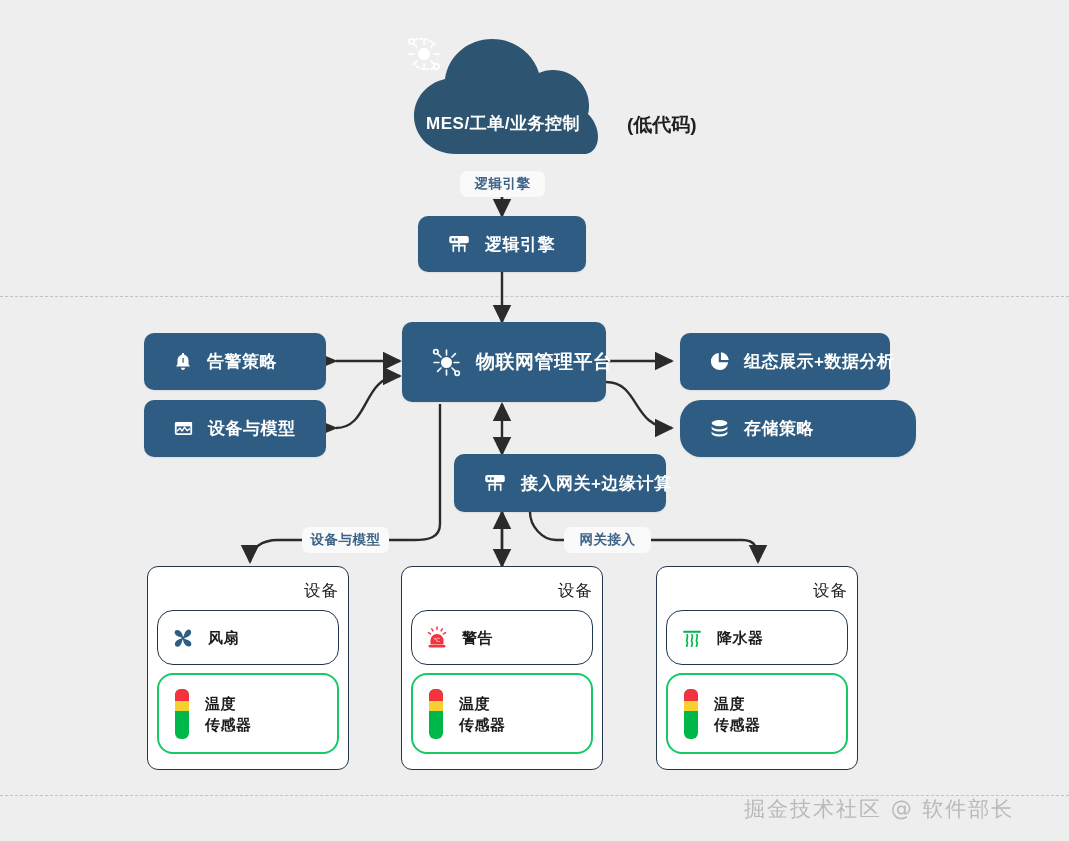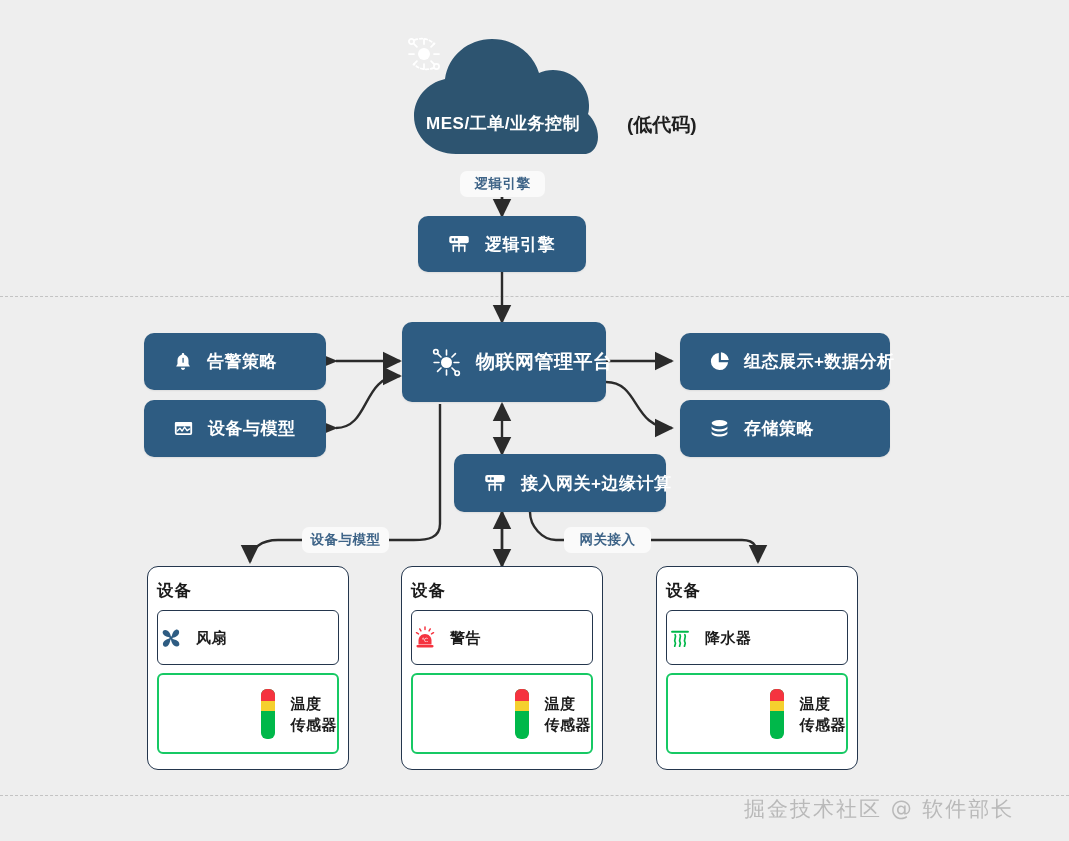--- a/index.html
+++ b/index.html
@@ -99,44 +99,43 @@
     position: absolute;
     box-sizing: border-box;
     width: 202px;
     height: 204px;
     background: #ffffff;
     border: 1.6px solid #24364d;
     border-radius: 11px;
     padding: 8px 9px 9px 9px;
   }
   .devcard .dev-title {
-    text-align: left;
+    text-align: right;
     font-size: 16.5px;
-    font-weight: 700;
+    font-weight: 400;
     color: #1b1b1b;
     line-height: 30px;
     letter-spacing: 1px;
   }
   .dev-item {
     box-sizing: border-box;
     height: 55px;
     background: #fff;
     border: 1.4px solid #24364d;
-    border-radius: 6px;
+    border-radius: 16px;
     display: flex;
     align-items: center;
     gap: 12px;
-    padding: 0 0;
+    padding: 0 12px;
     margin-top: 5px;
   }
   .dev-item.sensor {
     height: 81px;
     border: 2.2px solid #17c964;
     margin-top: 8px;
-    justify-content: flex-end;
   }
   .dev-item .dev-lbl {
     font-size: 15px;
     font-weight: 700;
     color: #1b1b1b;
     line-height: 21px;
     letter-spacing: .5px;
   }
   .ico { flex: 0 0 auto; display:block; }
 
@@ -279,21 +278,21 @@
   </div>
 
   <div class="node bluebox" style="left:680px; top:333px; width:210px; height:57px;">
     <svg class="ico" width="23" height="23" viewBox="0 0 32 32">
       <path fill="#ffffff" d="M15,4 A12,12 0 1,0 28,17 L15,17 Z"></path>
       <path fill="#ffffff" d="M18,3 A12.6,12.6 0 0,1 29,14 L18,14 Z"></path>
     </svg>
     <span class="lbl">组态展示+数据分析</span>
   </div>
 
-  <div class="node bluebox" style="left:680px; top:400px; width:210px; height:57px;">
+  <div class="node bluebox" style="left:680px; top:400px; width:236px; height:57px;border-radius:21px;">
     <svg class="ico" width="23" height="23" viewBox="0 0 32 32">
       <ellipse cx="16" cy="8.5" rx="11" ry="4.2" fill="#ffffff"></ellipse>
       <path fill="#ffffff" d="M5,12.5 C5,15 10,17 16,17 C22,17 27,15 27,12.5 L27,15.5 C27,18 22,20 16,20 C10,20 5,18 5,15.5 Z"></path>
       <path fill="#ffffff" d="M5,19.5 C5,22 10,24 16,24 C22,24 27,22 27,19.5 L27,22.5 C27,25 22,27 16,27 C10,27 5,25 5,22.5 Z"></path>
     </svg>
     <span class="lbl">存储策略</span>
   </div>
 
   <div class="node bluebox" style="left:454px; top:454px; width:212px; height:58px;">
     <svg class="ico" width="26" height="26" viewBox="0 0 32 32">

